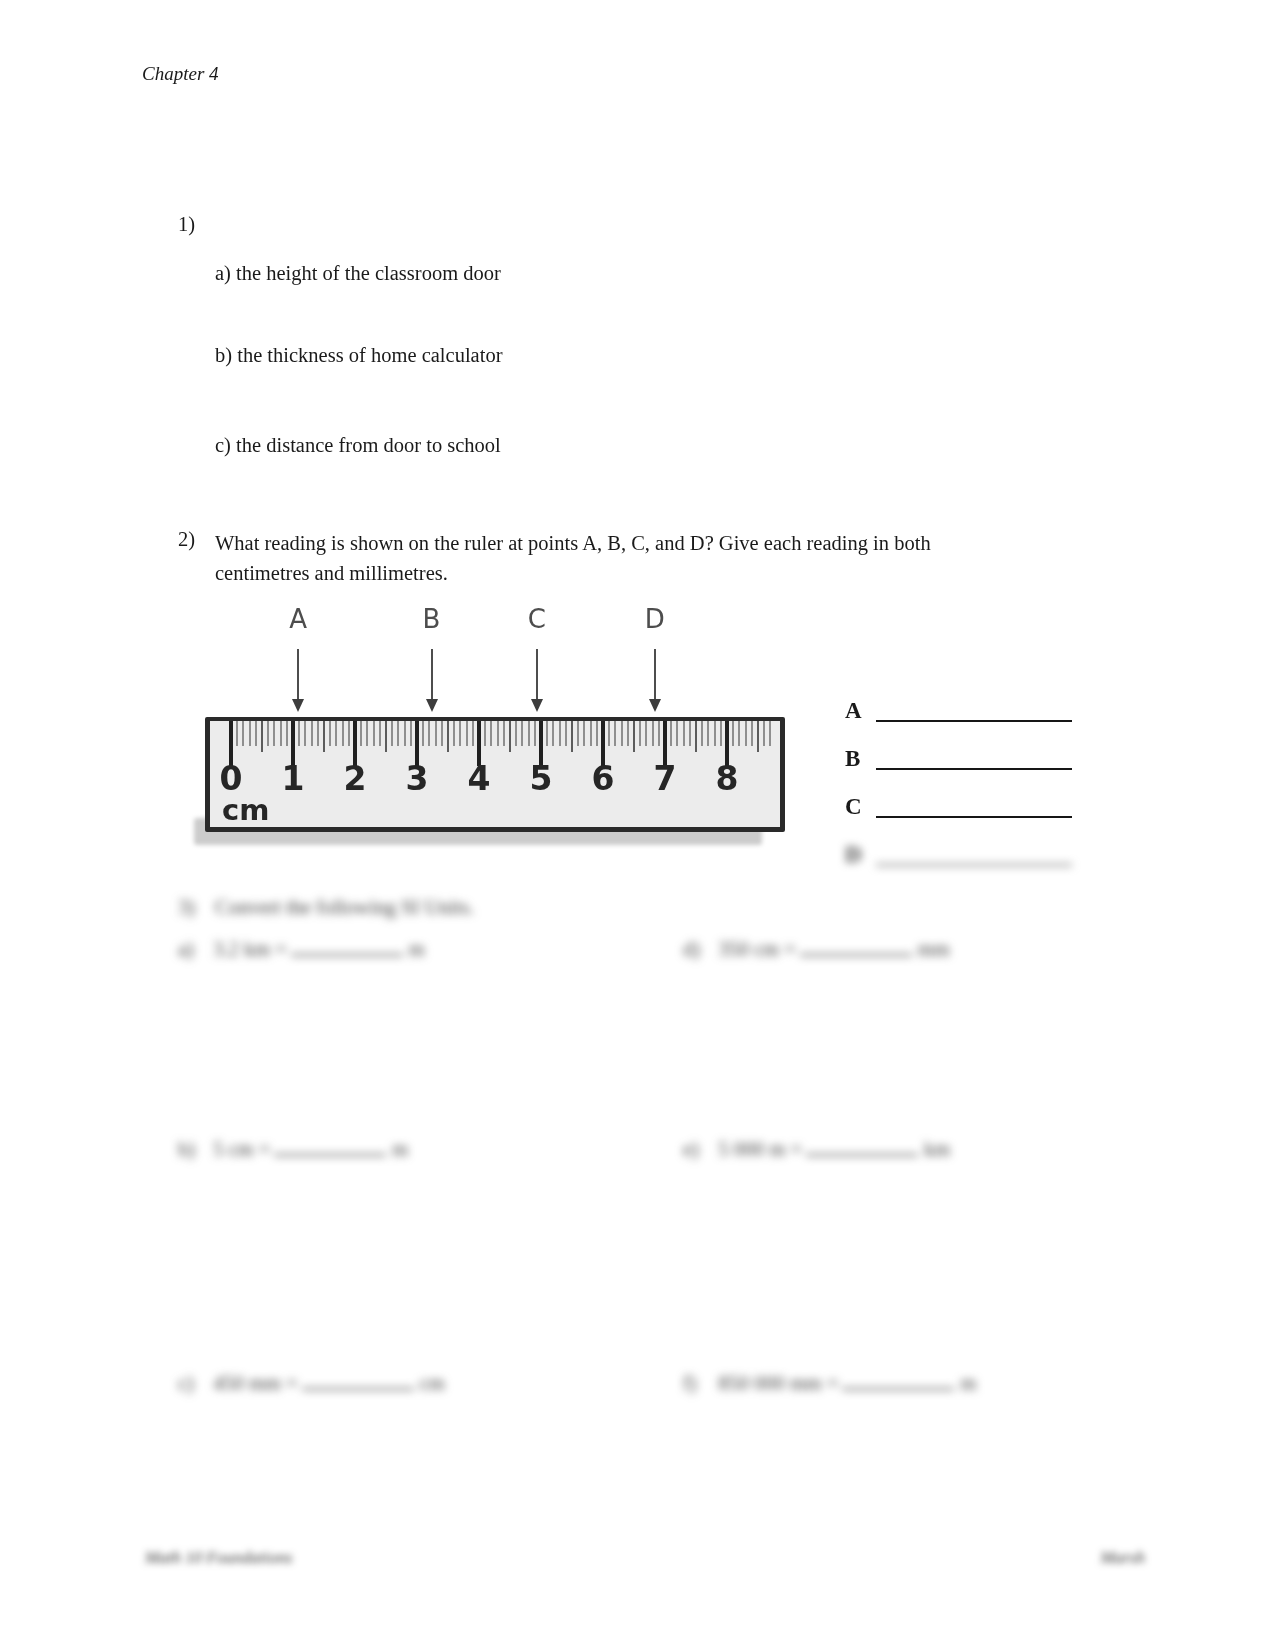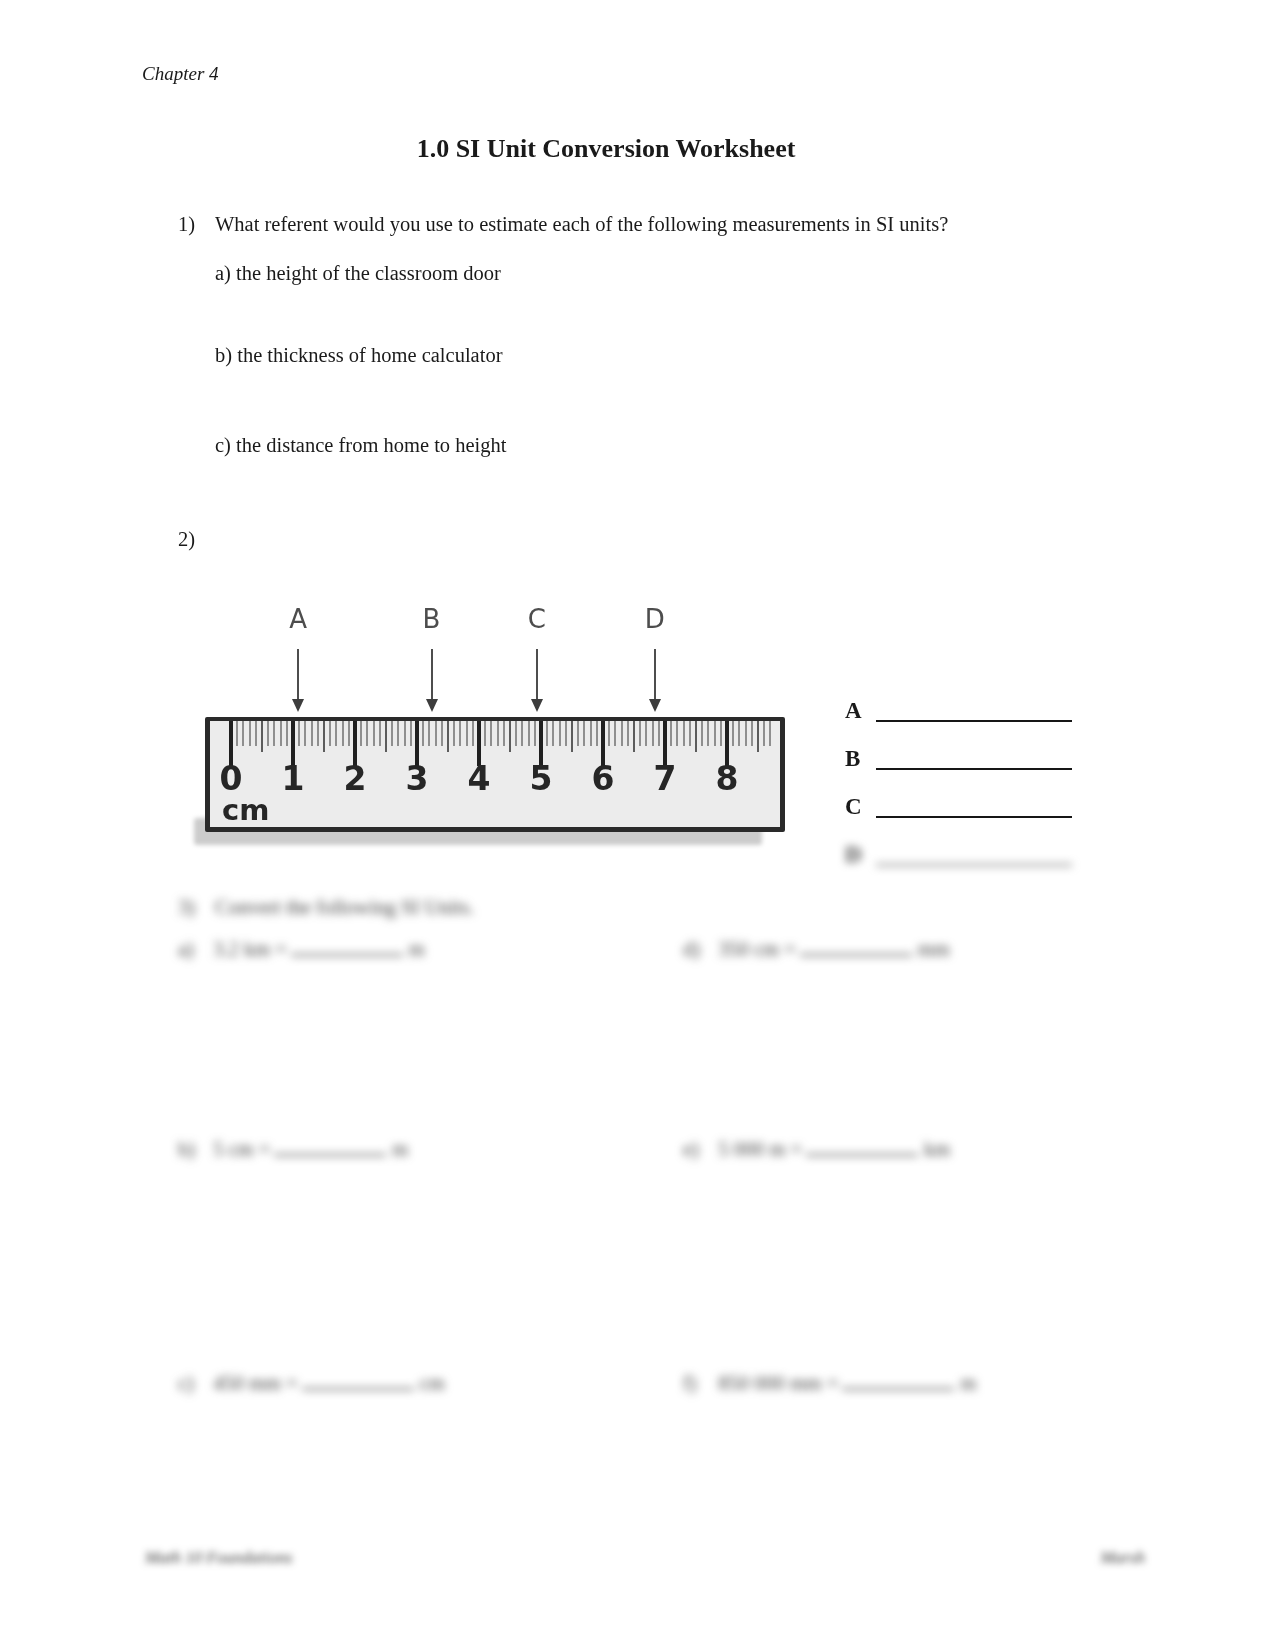--- a/index.html
+++ b/index.html
@@ -68,31 +68,31 @@
   
   #footer-left{left:145px;top:1548px;font-style:italic;font-size:17px;filter:blur(3.5px);color:#333;}
   #footer-right{right:130px;top:1548px;font-style:italic;font-size:17px;filter:blur(3.5px);color:#333;}
 </style>
 </head>
 <body>
 
 <div id="page">
 
   <div class="abs" id="chapter">Chapter 4</div>
-  <div class="abs" id="title">1.0 SI Unit Conversion Worksheet</div>
 
   <div class="abs qnum" id="q1-num">1)</div>
-  <div class="abs qtext" id="q1-text">What referent would you use to estimate each of the following measurements in SI units?</div>
   <div id="q1-items">
       <div class="q1-item" style="top: 262px;">a) the height of the classroom door</div>
       <div class="q1-item" style="top: 344px;">b) the thickness of home calculator</div>
-      <div class="q1-item" style="top: 434px;">c) the distance from home to height</div>
+      <div class="q1-item" style="top: 434px;">c) the distance from door to school</div>
     </div>
 
   <div class="abs qnum" id="q2-num">2)</div>
+  <div class="abs qtext" id="q2-text">What reading is shown on the ruler at points A, B, C, and D? Give each reading in both
+centimetres and millimetres.</div>
 
   <div id="pointers">
       <div class="ptr-letter" style="left: 298.2px;">A</div>
       <div class="ptr-shaft" style="left: 298.2px;"></div>
       <div class="ptr-head" style="left: 298.2px;"></div>
       <div class="ptr-letter" style="left: 431.5px;">B</div>
       <div class="ptr-shaft" style="left: 431.5px;"></div>
       <div class="ptr-head" style="left: 431.5px;"></div>
       <div class="ptr-letter" style="left: 536.9px;">C</div>
       <div class="ptr-shaft" style="left: 536.9px;"></div>

